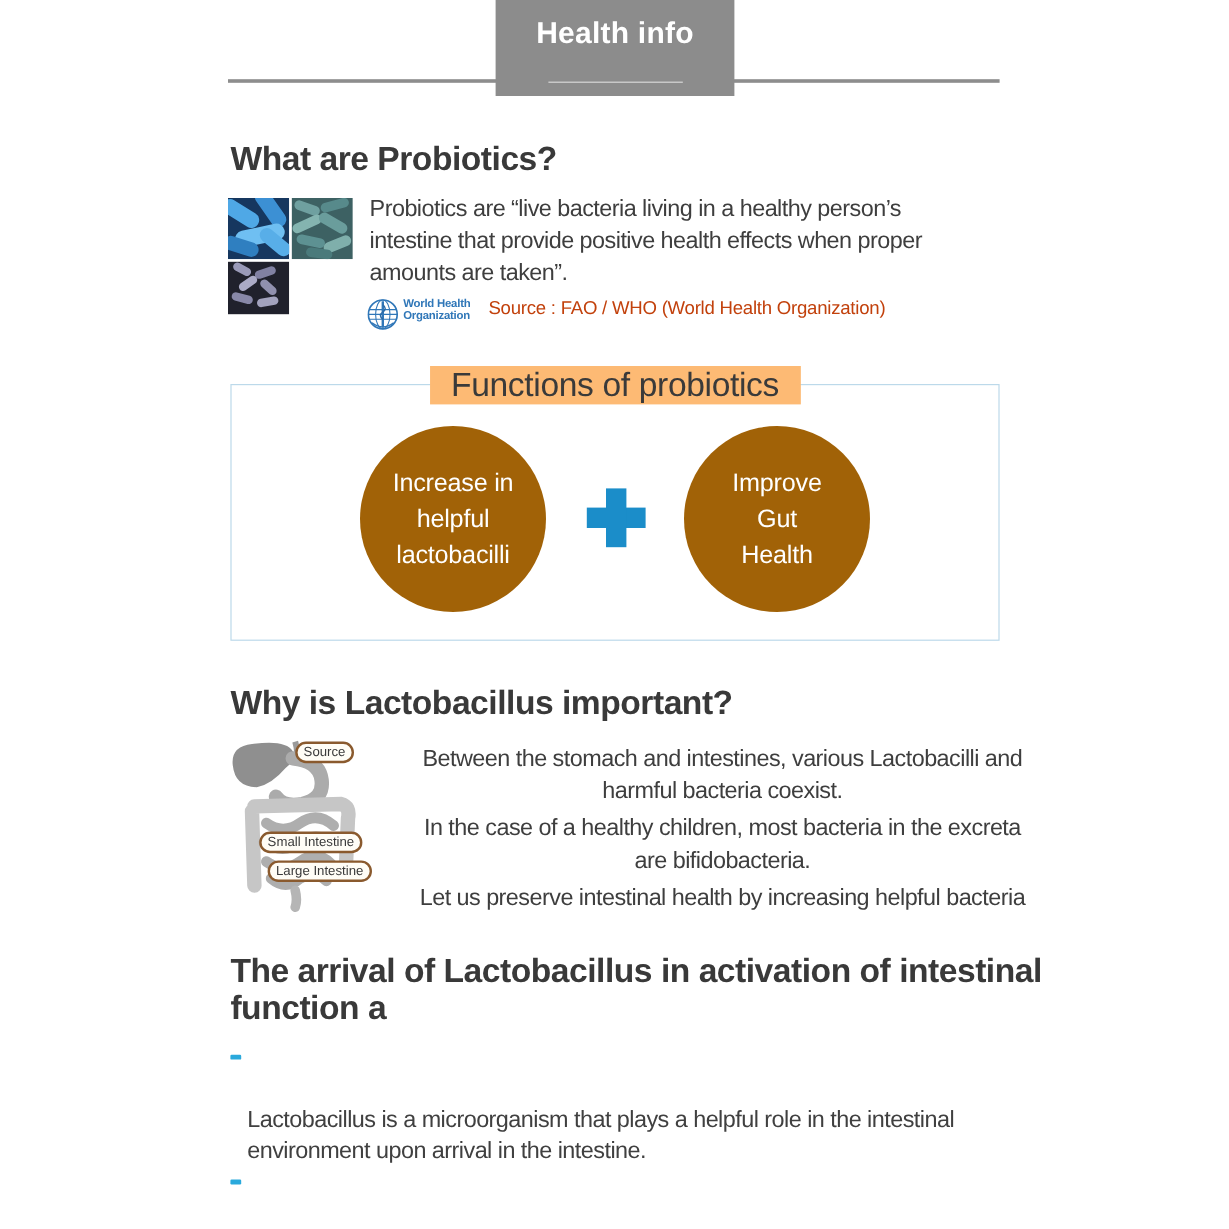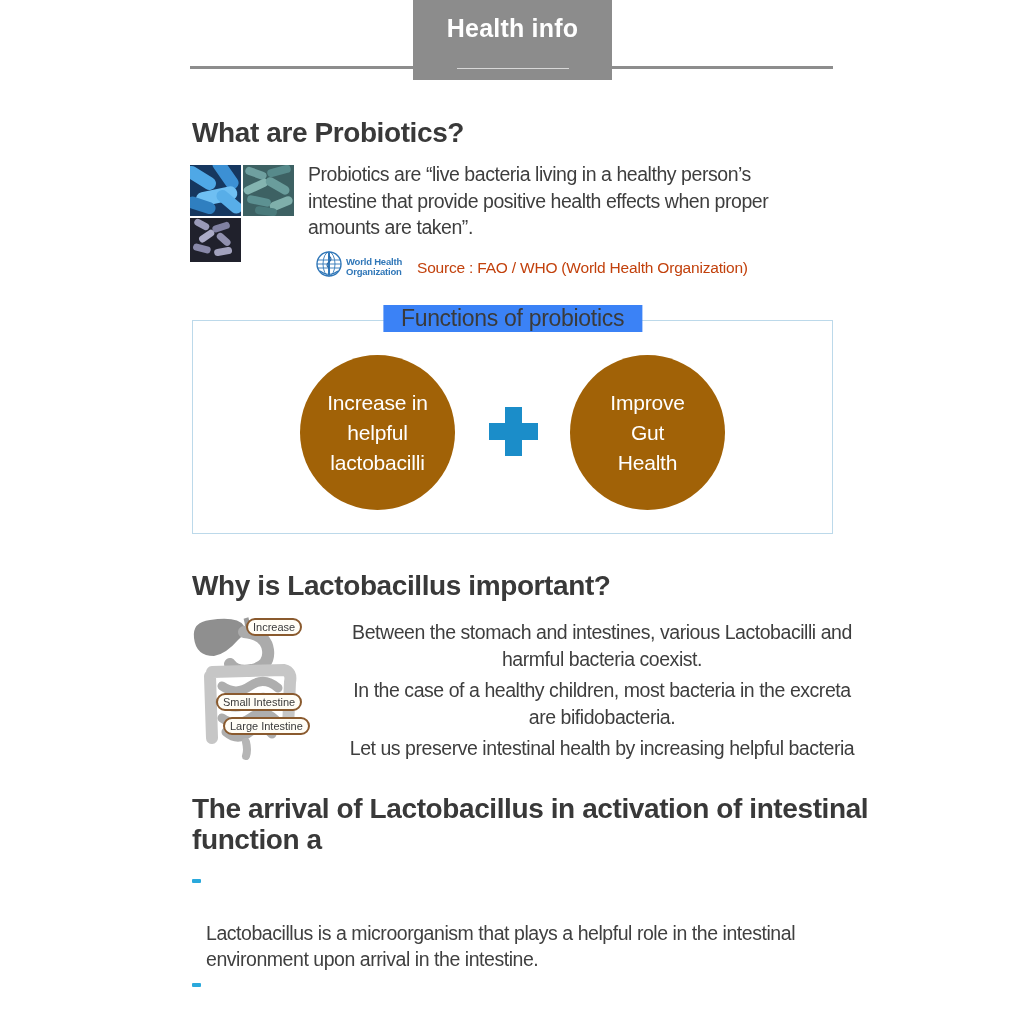--- a/index.html
+++ b/index.html
@@ -20,29 +20,29 @@
   #h-what{left:192px;top:117px;}
   #h-why{left:192px;top:570px;}
   #h-effect{left:192px;top:793px;white-space:pre-line;width:680px;}
 
   
   .bacteria{position:absolute;left:190px;top:165px;width:104px;height:97px;}
   .bacteria svg{position:absolute;display:block;}
   .b1{left:0;top:0;} .b2{left:53px;top:0;} .b3{left:0;top:53px;}
   .p-what{position:absolute;left:308px;top:161px;width:560px;font-size:19.5px;line-height:26.5px;
           color:#3e3e3e;letter-spacing:-0.45px;white-space:pre-line;margin:0;}
-  .source-row{position:absolute;left:316px;top:249px;height:28px;display:flex;align-items:flex-end;}
+  .source-row{position:absolute;left:306px;top:249px;height:28px;display:flex;align-items:flex-start;}
   .who-name{font-size:9.5px;font-weight:700;color:#3077b8;line-height:10px;margin-left:4px;
             letter-spacing:-0.2px;}
   .source-text{font-size:15.5px;color:#c2410c;margin-left:15px;letter-spacing:-0.2px;}
 
   
   .fbox{position:absolute;left:192px;top:320px;width:639px;height:212px;border:1px solid #bcd9ea;}
-  .fbox-title{position:absolute;top:-16px;left:50%;transform:translateX(-50%);background:#3b82f6;
-              padding:0 18px;font-size:23px;color:#3a3a3a;white-space:nowrap;letter-spacing:-0.3px;}
+  .fbox-title{position:absolute;top:-16px;left:50%;transform:translateX(-50%);background:#fdba74;
+              padding:0 18px;font-size:28px;color:#3a3a3a;white-space:nowrap;letter-spacing:-0.3px;}
   .circle{position:absolute;width:155px;height:155px;border-radius:50%;background:#a16207;
           color:#ffffff;display:flex;align-items:center;justify-content:center;text-align:center;
           font-size:21px;line-height:30px;white-space:pre-line;letter-spacing:-0.2px;}
   .c-left{left:107px;top:34px;} .c-right{left:377px;top:34px;}
   .plus{position:absolute;left:296px;top:86px;width:49px;height:49px;}
   .plus i{position:absolute;background:#1b8dc9;display:block;}
   .plus .ph{left:0;top:16px;width:49px;height:17px;}
   .plus .pv{left:16px;top:0;width:17px;height:49px;}
 
   
@@ -148,21 +148,21 @@
       <path d="M58 22 Q80 24 82 40 Q84 56 66 60 Q50 63 44 54" fill="none" stroke="#ababab" stroke-width="12" stroke-linecap="round"></path>
       <path d="M26 62 L98 60 Q106 62 104 72 L102 118 M24 66 L26 128" fill="none" stroke="#c6c6c6" stroke-width="12" stroke-linecap="round"></path>
       <g stroke="#aeaeae" stroke-width="9" fill="none" stroke-linecap="round">
         <path d="M36 76 q14 10 28 0 q14 -10 28 2"></path>
         <path d="M34 92 q16 10 30 0 q14 -10 30 2"></path>
         <path d="M36 108 q14 10 28 0 q14 -10 26 2"></path>
         <path d="M40 122 q12 10 24 0 q12 -8 22 2"></path>
       </g>
       <path d="M60 132 q2 8 0 14" stroke="#b5b5b5" stroke-width="8" fill="none" stroke-linecap="round"></path>
     </svg>
-    <span class="pill pill-stomach">Increase</span>
+    <span class="pill pill-stomach">Source</span>
     <span class="pill pill-small">Small Intestine</span>
     <span class="pill pill-large">Large Intestine</span>
   </div>
 
   <div class="why-texts">
     <p>Between the stomach and intestines, various Lactobacilli and
 harmful bacteria coexist.</p>
     <p>In the case of a healthy children, most bacteria in the excreta
 are bifidobacteria.</p>
     <p>Let us preserve intestinal health by increasing helpful bacteria</p>

